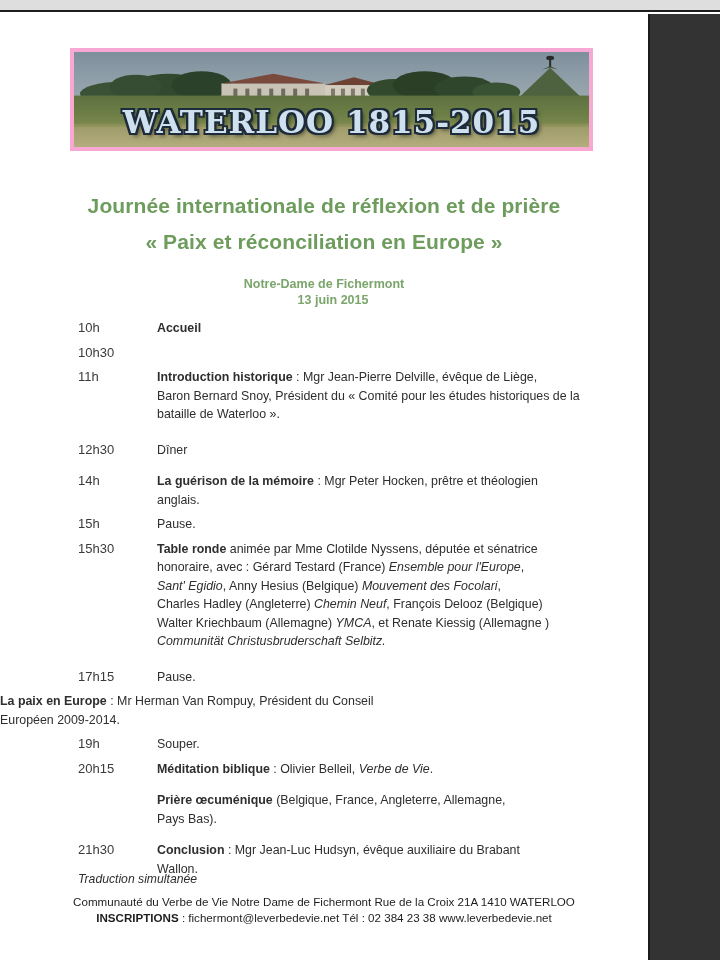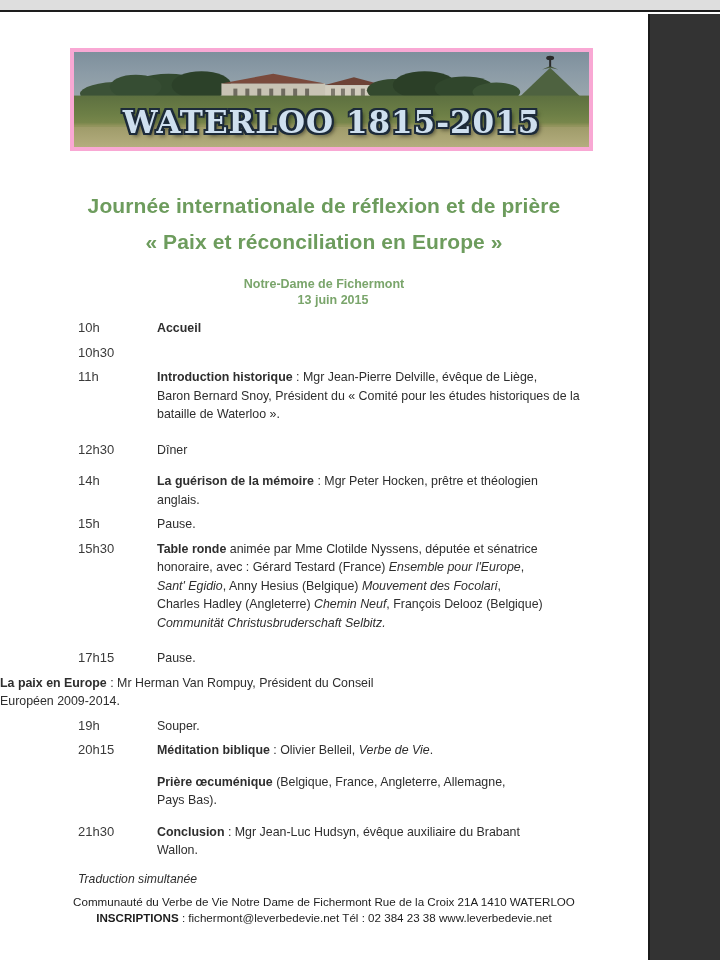--- a/index.html
+++ b/index.html
@@ -287,20 +287,21 @@
         </div>
       </div>
       <div class="gap-sm"></div>
       <div class="row">
         <div class="time">15h30</div>
         <div class="desc">
           <div><b>Table ronde</b><span> animée par Mme Clotilde Nyssens, députée et sénatrice</span></div>
           <div><span>honoraire, avec : Gérard Testard (France) </span><i>Ensemble pour l'Europe</i><span>,</span></div>
           <div><i>Sant' Egidio</i><span>,  Anny Hesius (Belgique) </span><i>Mouvement des Focolari</i><span>,</span></div>
           <div><span>Charles Hadley (Angleterre) </span><i>Chemin Neuf</i><span>,  François Delooz (Belgique)</span></div>
+          <div><span> Walter Kriechbaum (Allemagne) </span><i>YMCA</i><span>,  et Renate Kiessig (Allemagne )</span></div>
           <div><i>Communität Christusbruderschaft Selbitz.</i></div>
         </div>
       </div>
       <div class="gap-lg"></div>
       <div class="row">
         <div class="time">17h15</div>
         <div class="desc">
           <div><span>Pause.</span></div>
         </div>
       </div>

